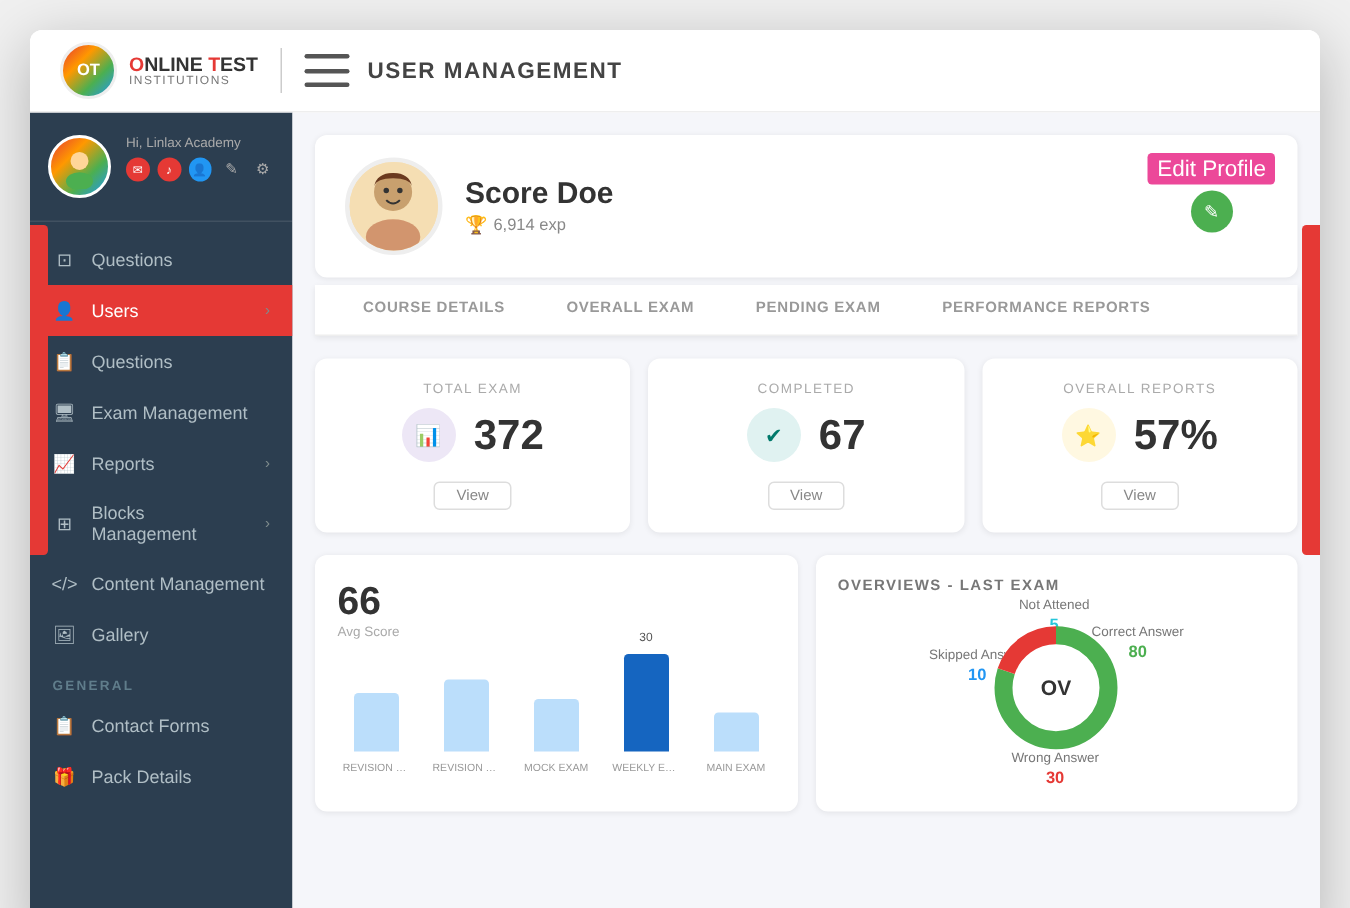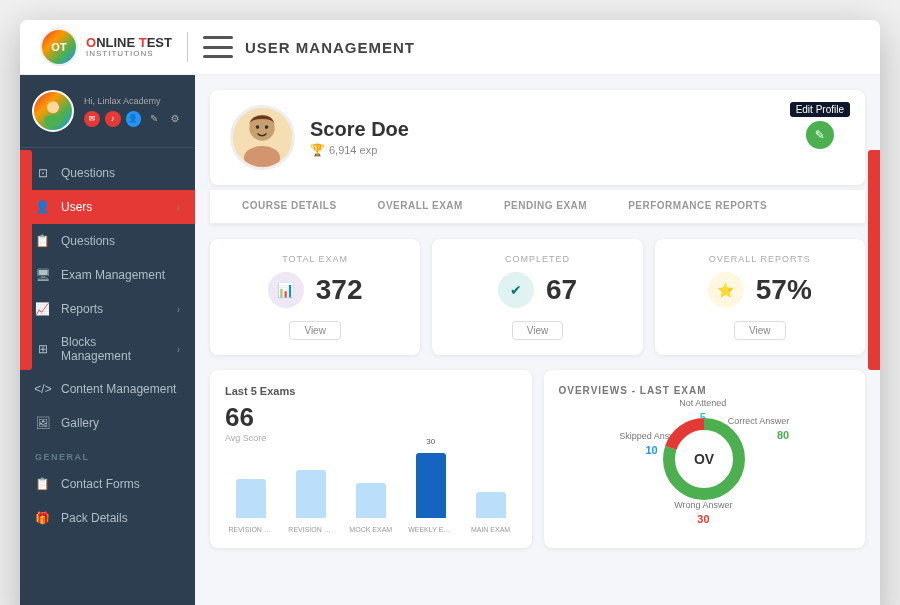--- a/index.html
+++ b/index.html
@@ -135,21 +135,20 @@
       display: flex;
       flex-direction: column;
       overflow-y: auto;
       color: #ccc;
     }
 
     .sidebar-profile {
       padding: 15px 12px;
       border-bottom: 1px solid rgba(255,255,255,0.1);
       display: flex;
-      align-items: center;
       gap: 10px;
     }
 
     .profile-avatar-sidebar {
       width: 42px;
       height: 42px;
       border-radius: 50%;
       background: linear-gradient(135deg, #e53935, #ff9800, #4caf50, #2196f3);
       border: 2px solid #fff;
       flex-shrink: 0;
@@ -279,22 +278,22 @@
       position: absolute;
       top: 12px;
       right: 15px;
       display: flex;
       flex-direction: column;
       align-items: center;
       gap: 4px;
       cursor: pointer;
     }
     .edit-profile-label {
-      font-size: 10px;
-      background: #0f172a;
+      font-size: 15px;
+      background: #ec4899;
       color: #fff;
       padding: 2px 6px;
       border-radius: 3px;
     }
     .edit-profile-circle {
       width: 28px;
       height: 28px;
       border-radius: 50%;
       background: #4caf50;
       display: flex;
@@ -659,21 +658,20 @@
             <div class="stat-icon-circle stat-icon-yellow">⭐</div>
             <div class="stat-value">57%</div>
           </div>
           <div class="stat-view-btn">View</div>
         </div>
       </div>
 
       <div class="bottom-row">
 
         <div class="chart-card">
-          <div class="card-title">Last 5 Exams</div>
           <div class="avg-score">66</div>
           <div class="avg-label">Avg Score</div>
           <div class="bar-chart-container" id="bar-chart-container">
           <div class="bar-group">
                 <div class="bar-value-label"></div>
                 <div class="bar bar-inactive" style="height: 39px;"></div>
                 <div class="bar-label">REVISION ONE</div>
               </div>
               <div class="bar-group">
                 <div class="bar-value-label"></div>
@@ -700,21 +698,21 @@
 
         <div class="chart-card donut-card">
           <div class="donut-title">OVERVIEWS - LAST EXAM</div>
           <div class="donut-container">
             <div style="position:relative; width:170px; height:130px; flex-shrink:0;">
 
               <div class="donut-float-label fl-not" style="position:absolute; top:2px; left:60px; text-align:center;">
                 <div class="fl-title">Not Attened</div>
                 <div class="fl-value" style="color:#26c6da;">5</div>
               </div>
-              <div class="donut-float-label fl-correct" style="position:absolute; top:20px; right:0; text-align:right;">
+              <div class="donut-float-label fl-correct" style="position:absolute; top:20px; right:0; text-align:center;">
                 <div class="fl-title">Correct Answer</div>
                 <div class="fl-value" style="color:#4caf50;">80</div>
               </div>
               <div class="donut-float-label fl-skipped" style="position:absolute; top:48px; left:0; text-align:center;">
                 <div class="fl-title">Skipped Answer</div>
                 <div class="fl-value" style="color:#2196f3;">10</div>
               </div>
               <div class="donut-float-label fl-wrong" style="position:absolute; bottom:0; left:55px; text-align:center;">
                 <div class="fl-title">Wrong Answer</div>
                 <div class="fl-value" style="color:#e53935;">30</div>

